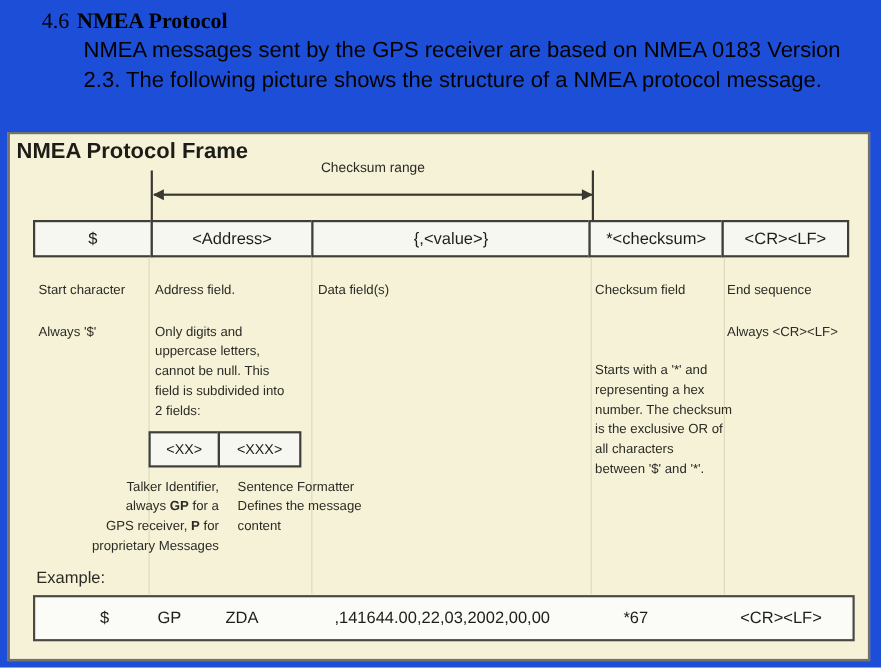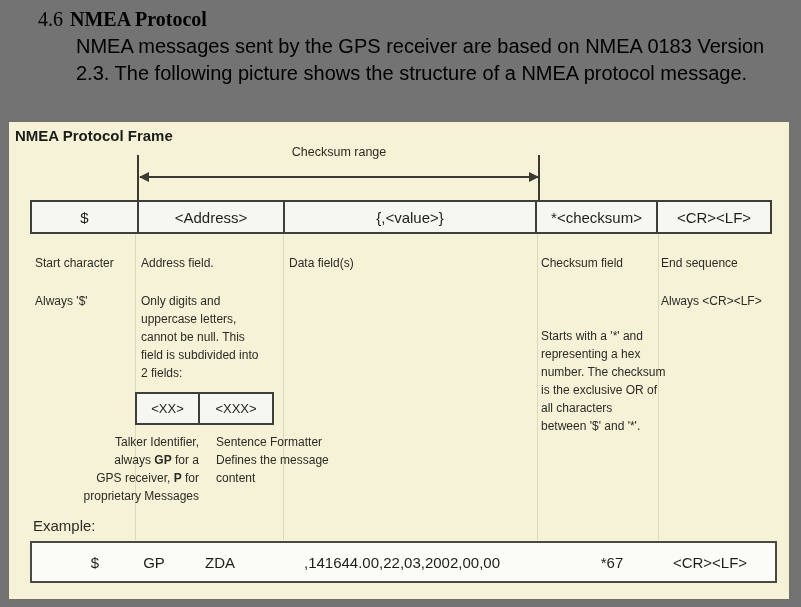--- a/index.html
+++ b/index.html
@@ -1,36 +1,36 @@
 <!DOCTYPE html>
 <html style="--frame-background: #f5f2d8; --cell-background: #f7f7f2; --border-dark: #3f3f3a; --outer-border: #72726a; --divider: #dcd8ba;"><head>
 <meta charset="utf-8">
 <style>
   html,body{margin:0;padding:0;background:#ffffff;}
   .page{
-    position:relative;width:801px;height:607px;background:#737373;overflow:hidden;
+    position:relative;width:801px;height:607px;background:#1d4ed8;overflow:hidden;
     font-family:"Liberation Sans",sans-serif;color:#2b2b24;
   }
   
   .doc-heading{
     position:absolute;left:38px;top:8px;
     font-family:"Liberation Serif",serif;font-size:20px;color:#000;
   }
   .doc-heading .sec-title{font-weight:bold;margin-left:7px;}
   .doc-paragraph{
     position:absolute;left:76px;top:33px;
     font-family:Liberation Sans, sans-serif;font-size:20px;line-height:27px;color:#000;
   }
   
   .frame-box{
     position:absolute;left:7px;top:120px;width:784px;height:481px;box-sizing:border-box;
     background:var(--frame-background,#f5f2d8);
     border:2px solid var(--outer-border,#72726a);
   }
-  .frame-title{position:absolute;left:6px;top:5px;font-size:15px;font-weight:bold;color:#1d1d18;}
+  .frame-title{position:absolute;left:6px;top:5px;font-size:20px;font-weight:bold;color:#1d1d18;}
 
   .cr-label{position:absolute;left:215px;top:23px;width:230px;text-align:center;font-size:12.5px;color:#2b2b24;}
   .cr-tick{position:absolute;top:33px;width:2px;height:45px;background:#3a3a32;}
   .cr-tick-left{left:128px;}
   .cr-tick-right{left:529px;}
   .cr-arrow{position:absolute;left:131px;top:54px;width:398px;height:0;border-top:2px solid #3a3a32;}
   .ah{position:absolute;top:-6px;width:0;height:0;border-top:5px solid transparent;border-bottom:5px solid transparent;}
   .ah-l{left:-1px;border-right:10px solid #3a3a32;}
   .ah-r{right:-1px;border-left:10px solid #3a3a32;}
 
@@ -73,21 +73,21 @@
 
   .example-label{position:absolute;left:24px;top:395px;font-size:15px;color:#2b2b24;}
   .example-box{
     position:absolute;left:21px;top:419px;width:747px;height:42px;box-sizing:border-box;
     border:2px solid #4a4a42;background:#fbfbf8;
   }
   .example-box .ev{
     position:absolute;top:50%;transform:translate(-50%,-50%);
     font-size:15px;color:#1f1f1a;white-space:nowrap;
   }
-  .e0{left:63px;} .e1{left:122px;} .e2{left:188px;} .e3{left:370px;} .e4{left:580px;} .e5{left:678px;}
+  .e0{left:63px;} .e1{left:122px;} .e2{left:188px;} .e3{left:370px;} .e4{left:546px;} .e5{left:678px;}
 </style>
 </head>
 <body>
 
 <div class="page">
 
   <div class="doc-heading">
     <span>4.6</span><span class="sec-title">NMEA Protocol</span>
   </div>
 

